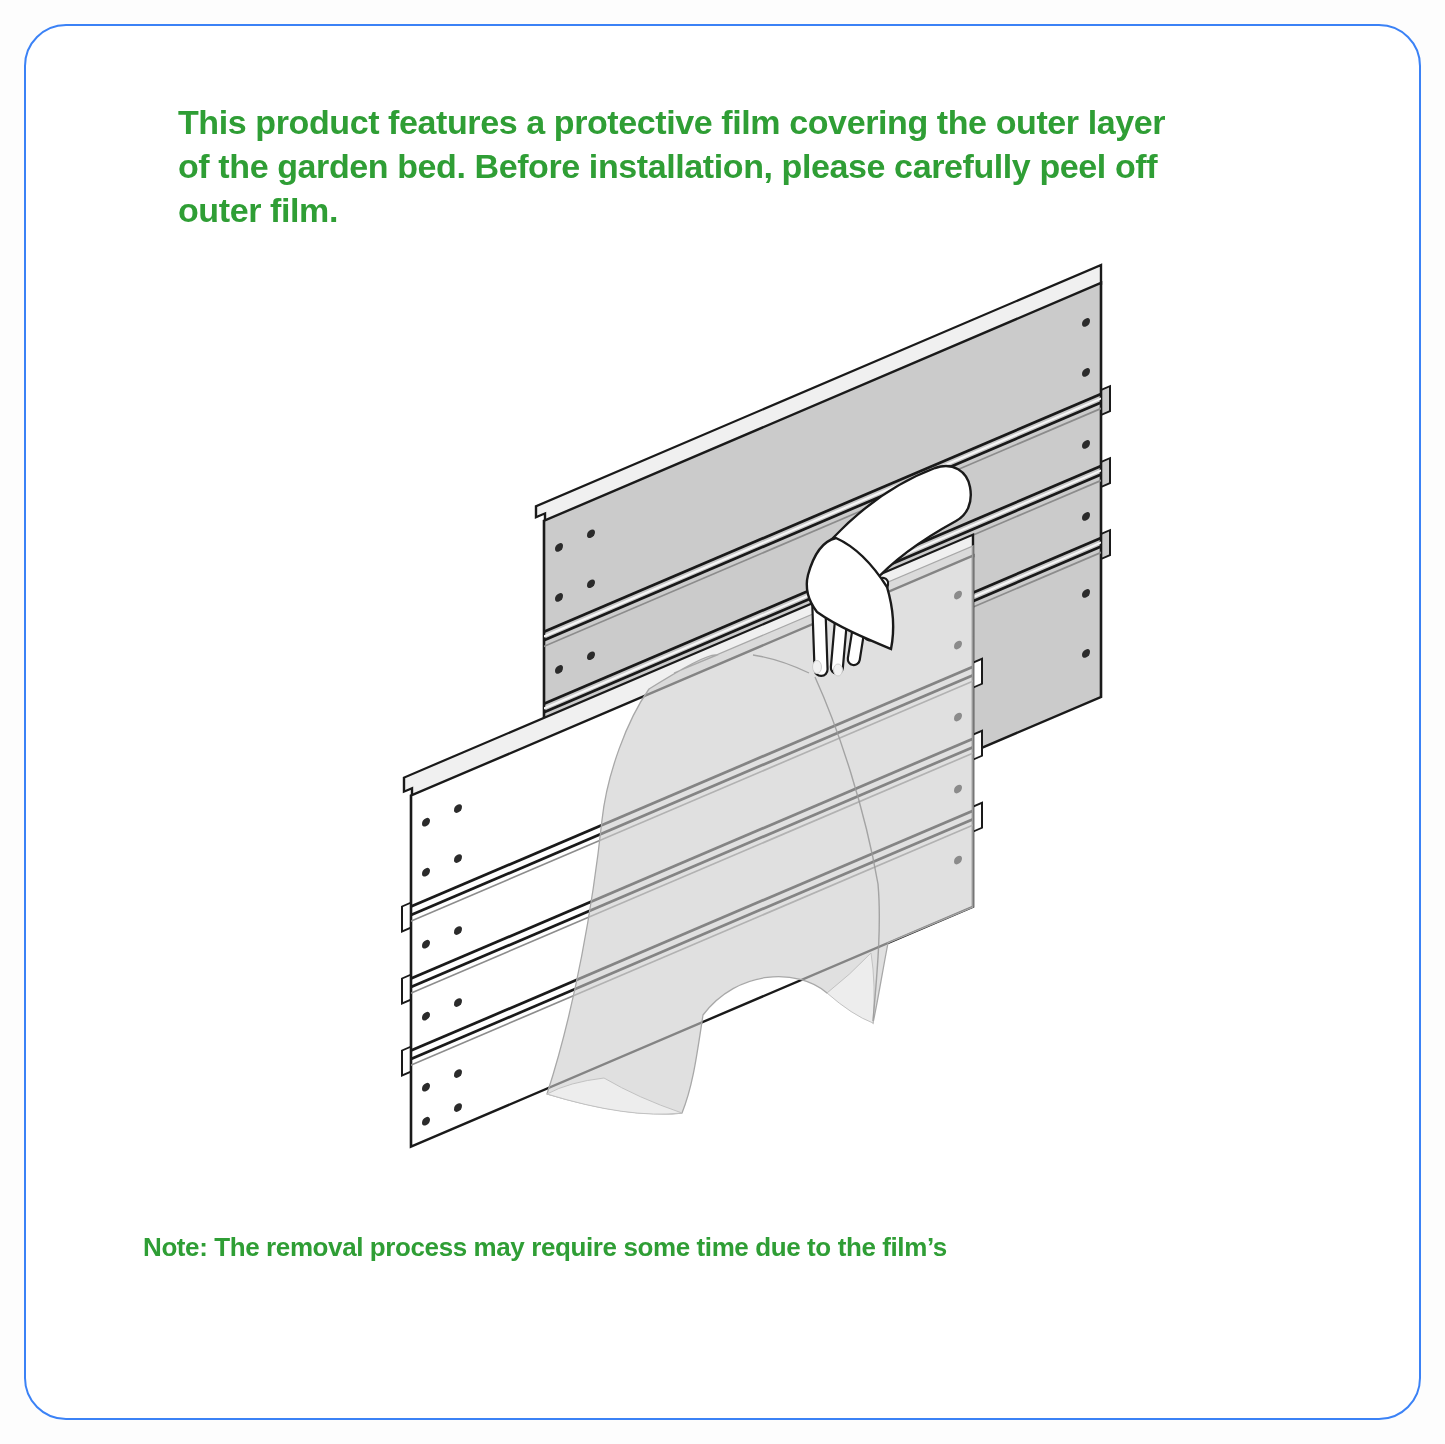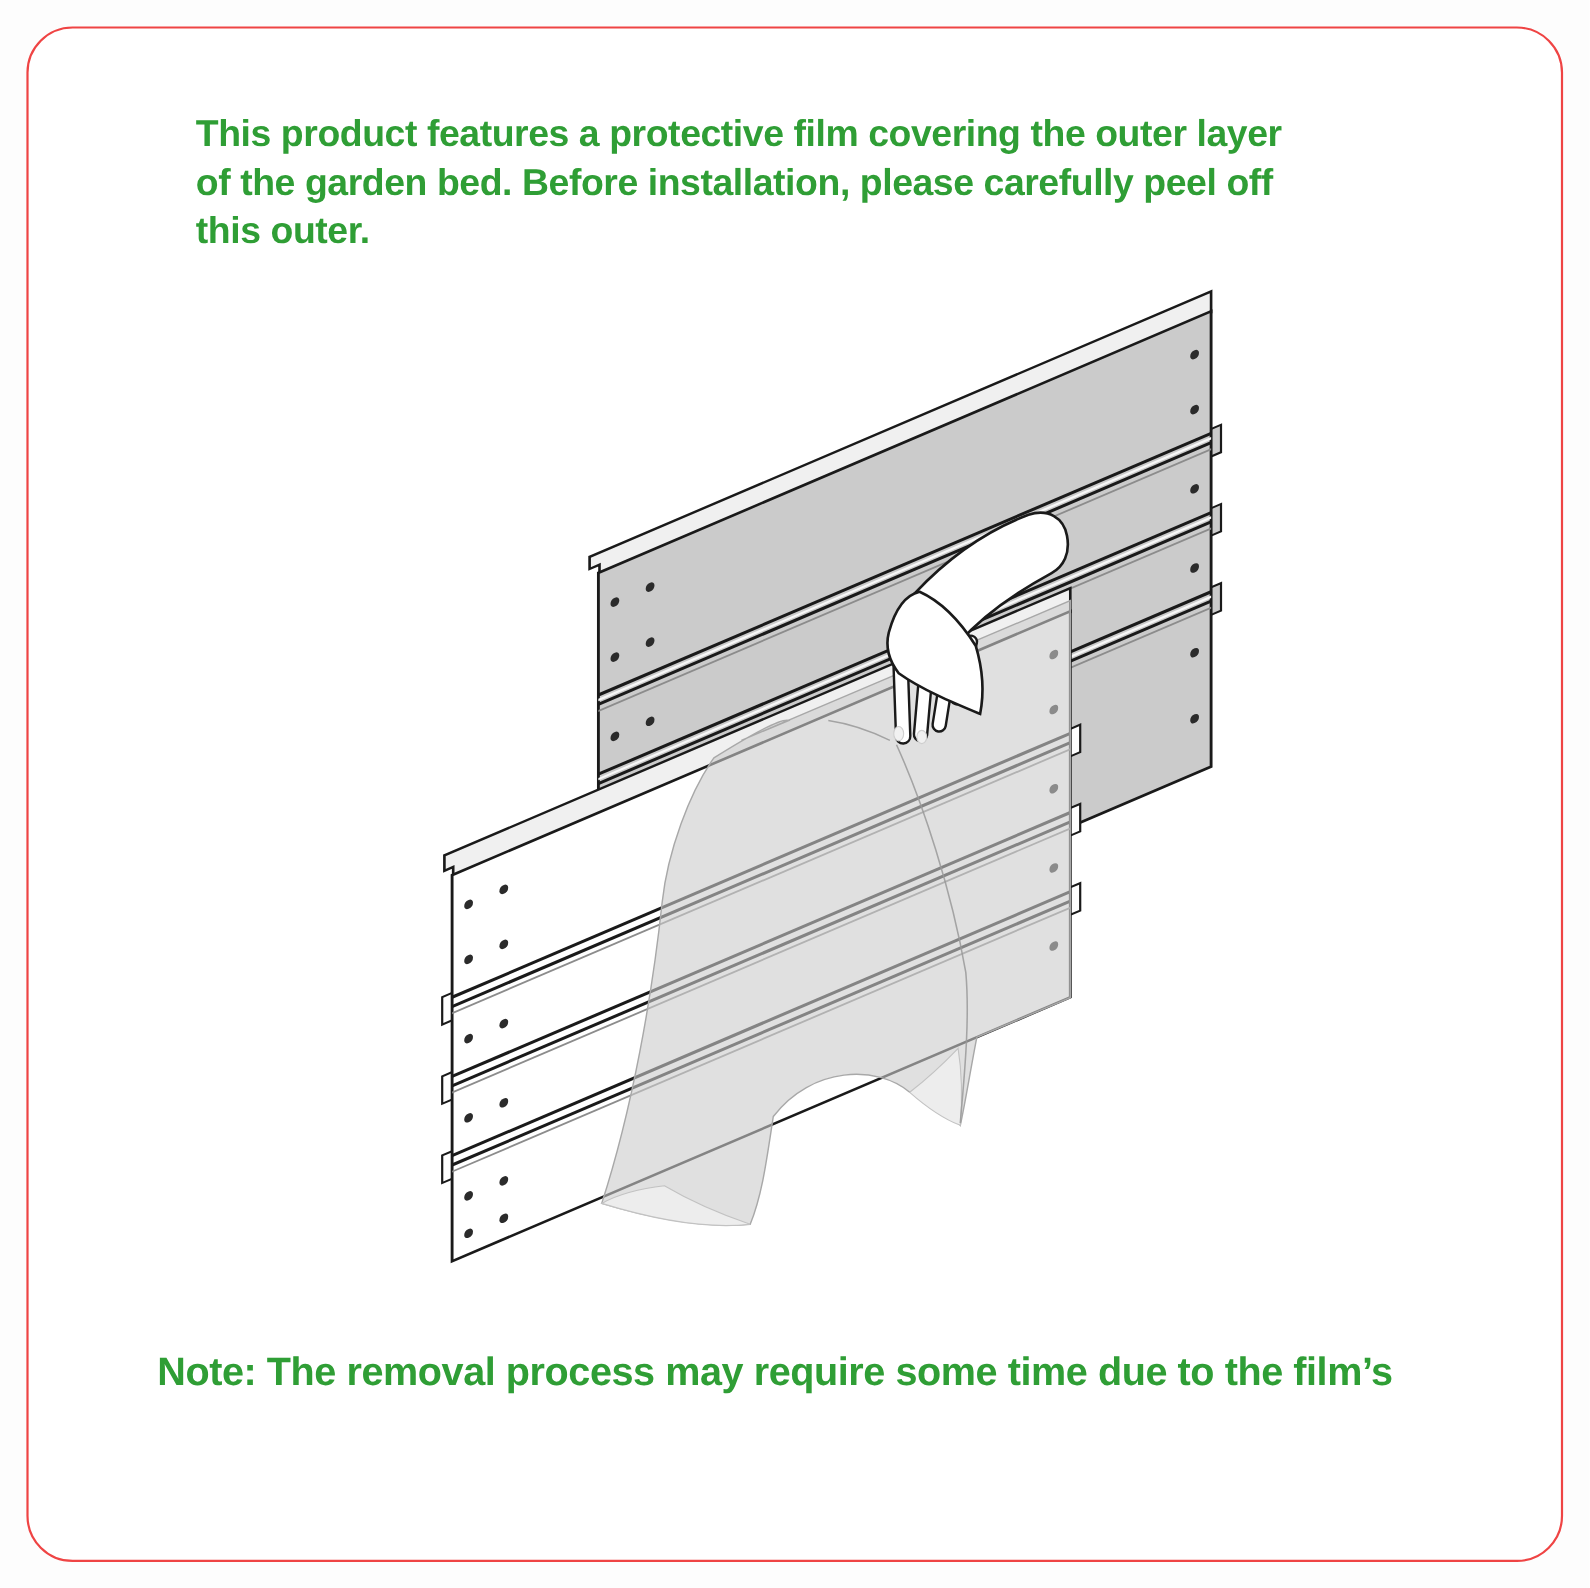--- a/index.html
+++ b/index.html
@@ -7,54 +7,54 @@
     width:1445px;height:1444px;
     background:#fdfdfd;
     font-family:"Liberation Sans", sans-serif;
     position:relative;
     overflow:hidden;
   }
   .card{
     position:absolute;
     left:24px;top:24px;right:24px;bottom:24px;
     background:#ffffff;
-    border:2px solid #ef4444;
+    border:2px solid #3b82f6;
     border-radius:42px;
   }
   .toptext{
     position:absolute;
     left:152px;top:74px;width:1200px;
     color:#2f9e35;
     font-size:34px;
     font-weight:700;
     letter-spacing:-0.4px;
     line-height:44px;
   }
   .notetext{
     position:absolute;
     left:117px;top:1199px;width:1260px;
     color:#2f9e35;
-    font-size:36px;
+    font-size:26px;
     font-weight:700;
     letter-spacing:-0.4px;
     line-height:44px;
   }
   .art{
     position:absolute;left:0;top:0;width:1445px;height:1444px;
   }
 </style>
 </head>
 <body>
 
 <div class="card">
 
   <div class="toptext">
     <div>This product features a protective film covering the outer layer</div>
     <div>of the garden bed. Before installation, please carefully peel off</div>
-    <div>this outer.</div>
+    <div>outer film.</div>
   </div>
 
   <svg class="art" viewBox="0 0 1445 1444">
 
     <g transform="matrix(1,-0.427,0,1,0,0)">
 
       <path d="M510 698 H1075 V717 H519 V709 H510 Z" fill="#f0f0f0" stroke="#1a1a1a" stroke-width="2.4"></path>
 
       <rect x="1070" y="823" width="14" height="25" fill="#cbcbcb" stroke="#1a1a1a" stroke-width="2"></rect>
       <rect x="1070" y="895" width="14" height="25" fill="#cbcbcb" stroke="#1a1a1a" stroke-width="2"></rect>

